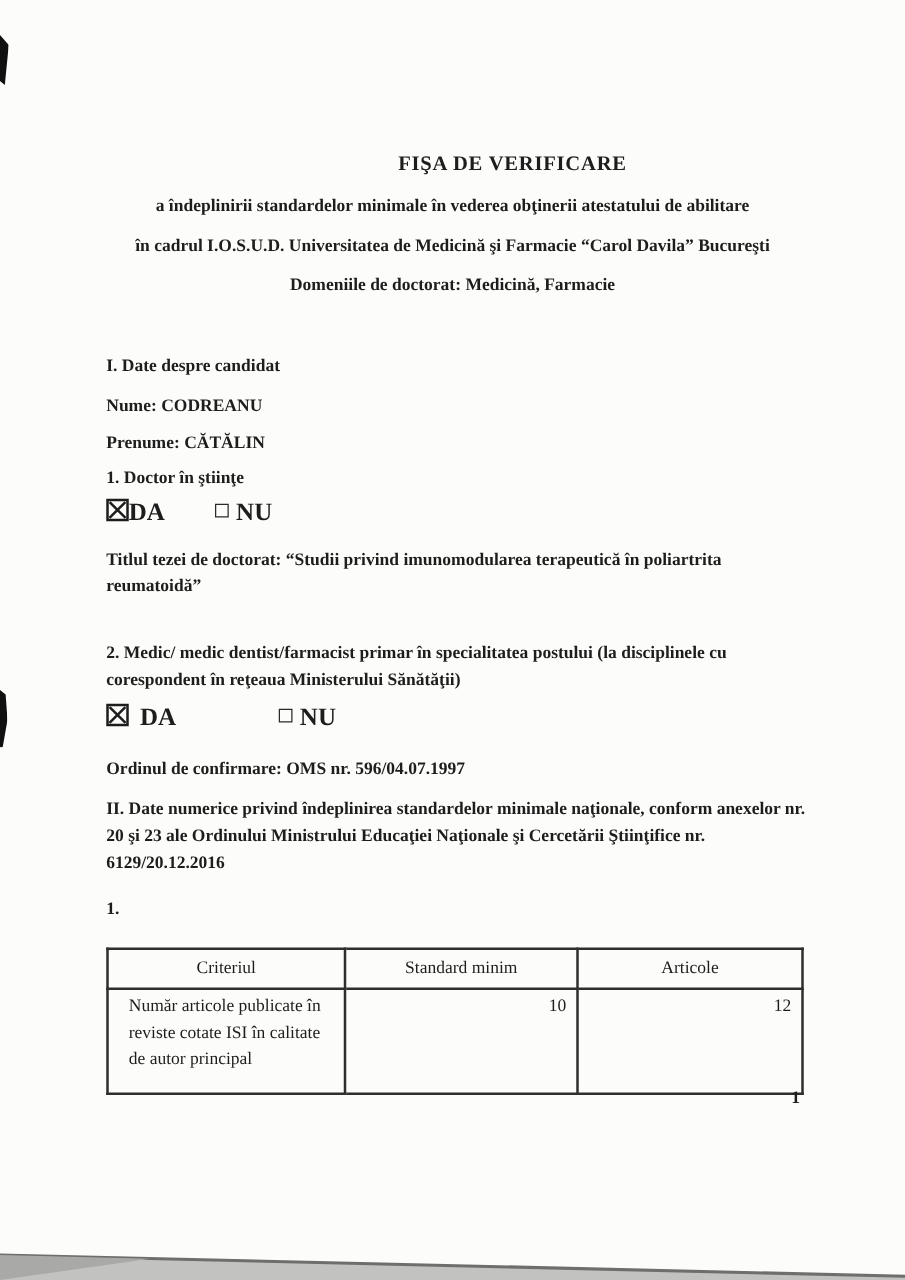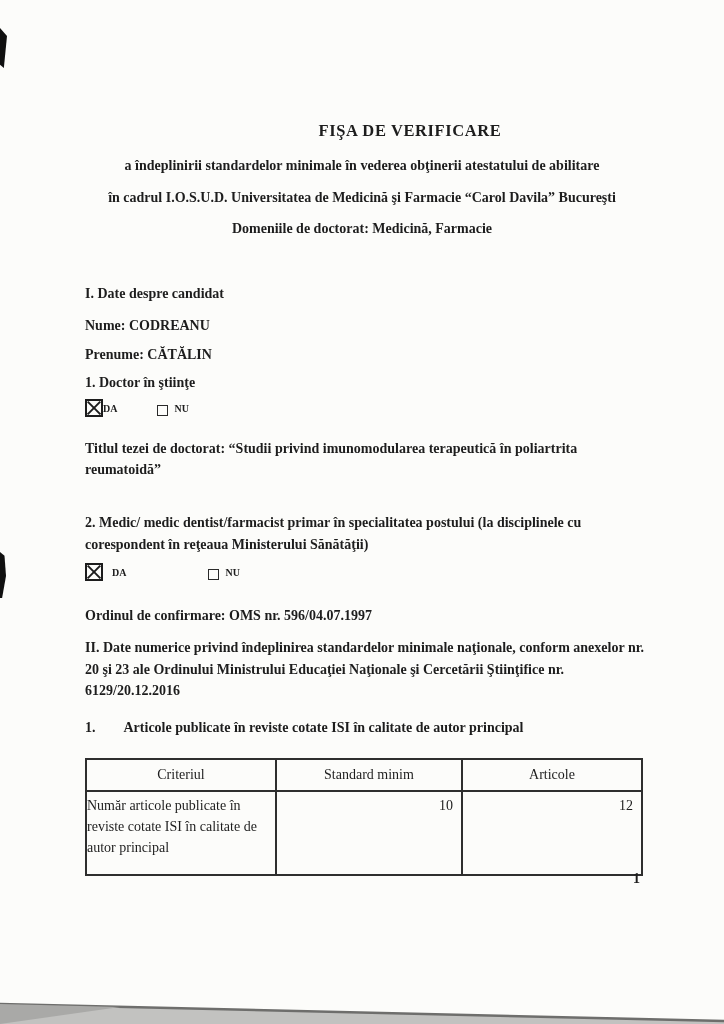--- a/index.html
+++ b/index.html
@@ -9,21 +9,21 @@
     font-family:"Liberation Serif","DejaVu Serif",serif;
     font-weight:700; color:#1d1d1d;
     -webkit-font-smoothing:antialiased;
   }
   .abs { position:absolute; }
   .center { left:0; width:724px; text-align:center; }
   .title { font-size:16.5px; letter-spacing:0.6px;padding-left:48px; }
   .sub { font-size:14px; }
   .body-block { left:85px; width:560px; font-size:14px; line-height:21px; }
   .lh22 { line-height:22px; }
-  .cbrow { display:flex; align-items:center; left:85px; font-size:10px; }
+  .cbrow { display:flex; left:85px; font-size:20px; }
   .xbox {
     display:inline-block; width:14px; height:14px;
     border:2.2px solid #1c1c1c; position:relative; flex:0 0 auto;
   }
   .xbox::before, .xbox::after {
     content:""; position:absolute; left:-2px; top:6px;
     width:18px; height:2.2px; background:#1c1c1c;
   }
   .xbox::before { transform:rotate(45deg); }
   .xbox::after  { transform:rotate(-45deg); }
@@ -32,21 +32,21 @@
     border:1.7px solid #2a2a2a; flex:0 0 auto; margin-top:4px;
   }
   table.check {
     border-collapse:collapse; table-layout:fixed; width:556px;
     font-size:14px; color:#1d1d1d;
   }
   table.check td, table.check th {
     border:2px solid #2e2e2e; font-weight:400;
   }
   table.check th { height:28px; text-align:center; vertical-align:middle; }
-  table.check td { height:76px; vertical-align:top; padding:3px 8px 3px 0; line-height:21px; }
+  table.check td { height:76px; vertical-align:top; padding:3px 8px 3px 16px; line-height:21px; }
   td.num { text-align:right; padding-top:4px; }
   .pagenum { font-size:14px; }
   .art { background:#101010; }
   .art1 { left:0; top:28px; width:7px; height:40px; clip-path:polygon(0 0,100% 20%,55% 100%,0 92%); }
   .art2 { left:0; top:552px; width:6px; height:46px; clip-path:polygon(0 0,75% 8%,100% 52%,35% 100%,0 100%); }
   .bottom-edge { left:0; top:984px; }
 </style>
 </head>
 <body>
 
@@ -82,21 +82,20 @@
     <span class="box-sm" style="margin-left:82px"></span>
     <span style="margin-left:6px">NU</span>
   </div>
 
   <div class="abs body-block" style="top:605px">Ordinul de confirmare: OMS nr. 596/04.07.1997</div>
 
   <div class="abs body-block" style="top:637px;line-height:21.5px">II. Date numerice privind îndeplinirea standardelor minimale naţionale,  conform anexelor nr. 20 şi 23 ale Ordinului Ministrului Educaţiei Naţionale şi Cercetării Ştiinţifice nr. 6129/20.12.2016</div>
 
   <div class="abs body-block" style="top:717px;display:flex">
     <span>1.</span>
-    <span style="margin-left:28px">Articole publicate în reviste cotate ISI în calitate de autor principal</span>
   </div>
 
   <table class="check abs" style="left:85px;top:758px">
     <colgroup>
         <col style="width:190px">
         <col style="width:186px">
         <col style="width:180px">
       </colgroup>
     <tbody>
         <tr>

